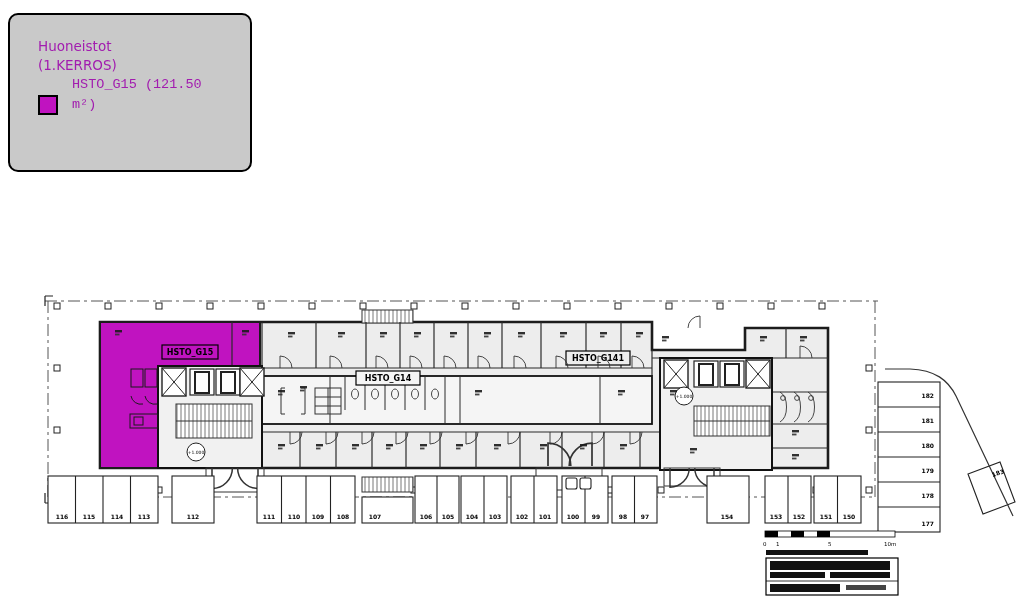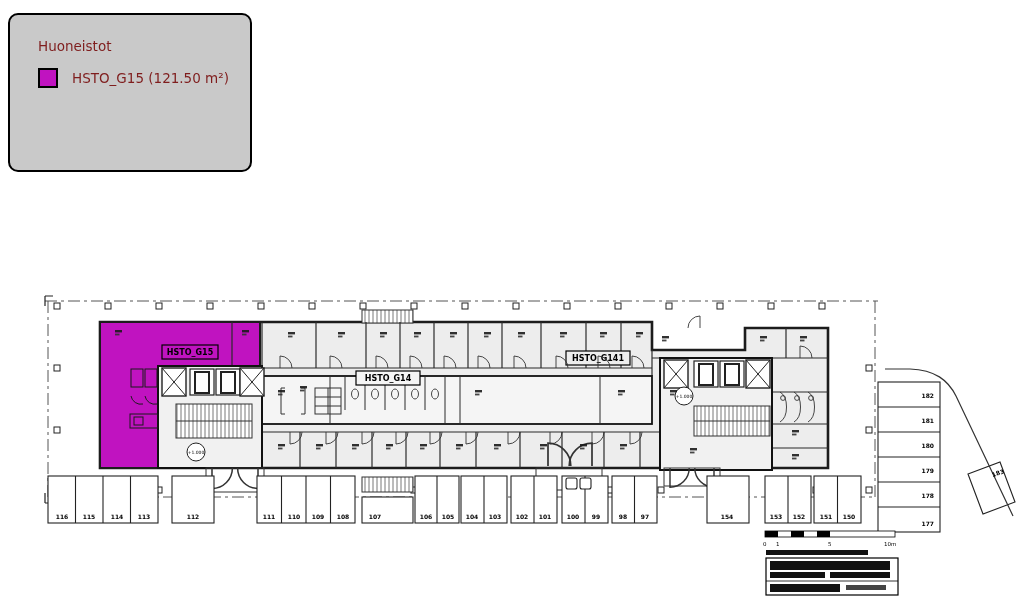--- a/index.html
+++ b/index.html
@@ -1,34 +1,35 @@
 <!DOCTYPE html>
 <html><head>
 <meta charset="utf-8">
 <style>
   html,body{margin:0;padding:0;background:#fff;}
   .canvas{position:relative;width:1024px;height:597px;background:#fff;overflow:hidden;
           font-family:"DejaVu Sans","Liberation Sans",sans-serif;}
   .legend{position:absolute;left:8px;top:13px;width:244px;height:159px;
           background:#c9c9c9;border:2px solid #000;border-radius:10px;
-          box-sizing:border-box;padding:22px 10px 0 28px;color:#7f1d1d;}
+          box-sizing:border-box;padding:22px 10px 0 28px;color:#a21caf;}
   .legend .t{font-size:13.5px;line-height:19px;}
-  .legend .item{display:flex;margin-top:12px;align-items:flex-end;}
+  .legend .item{display:flex;align-items:flex-end;font-family:Liberation Mono, monospace;}
   .legend .sw{width:20px;height:20px;flex:0 0 20px;margin-right:14px;}
   .legend .lbl{font-size:13.5px;line-height:20px;width:160px;}
   svg text{font-family:"DejaVu Sans","Liberation Sans",sans-serif;}
   .plansvg{position:absolute;left:0;top:0;}
 </style>
 </head>
 <body>
 
 <div class="canvas">
 
   <div class="legend">
     <div class="t">Huoneistot</div>
+    <div class="t">(1.KERROS)</div>
     <div class="item">
       <svg class="sw" viewBox="0 0 20 20">
         <rect x="1" y="1" width="18" height="18" stroke="#000" stroke-width="2" fill="#c013c0"></rect>
       </svg>
       <div class="lbl">HSTO_G15 (121.50 m²)</div>
     </div>
   </div>
 
   <svg class="plansvg" width="1024" height="597" viewBox="0 0 1024 597">
     <defs>

